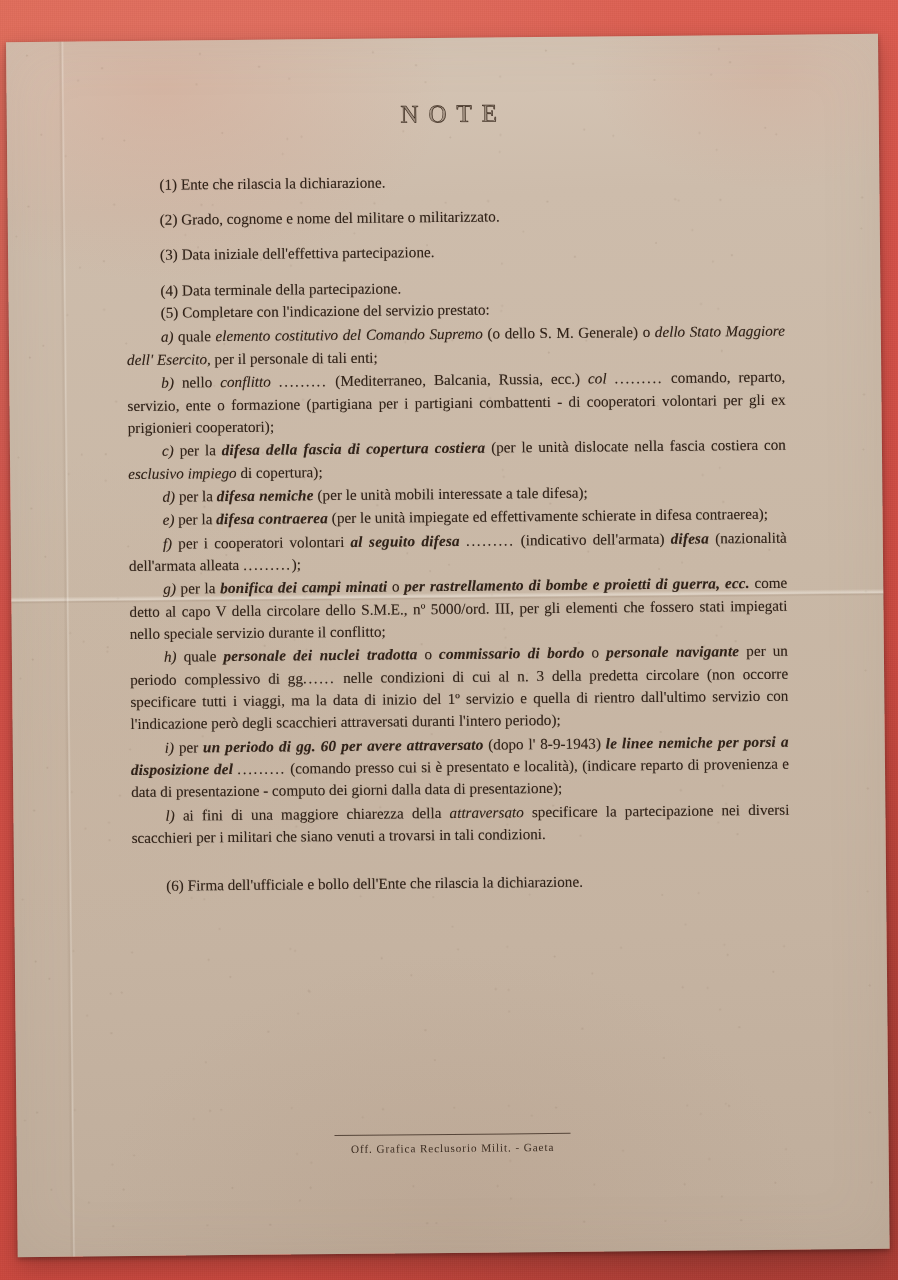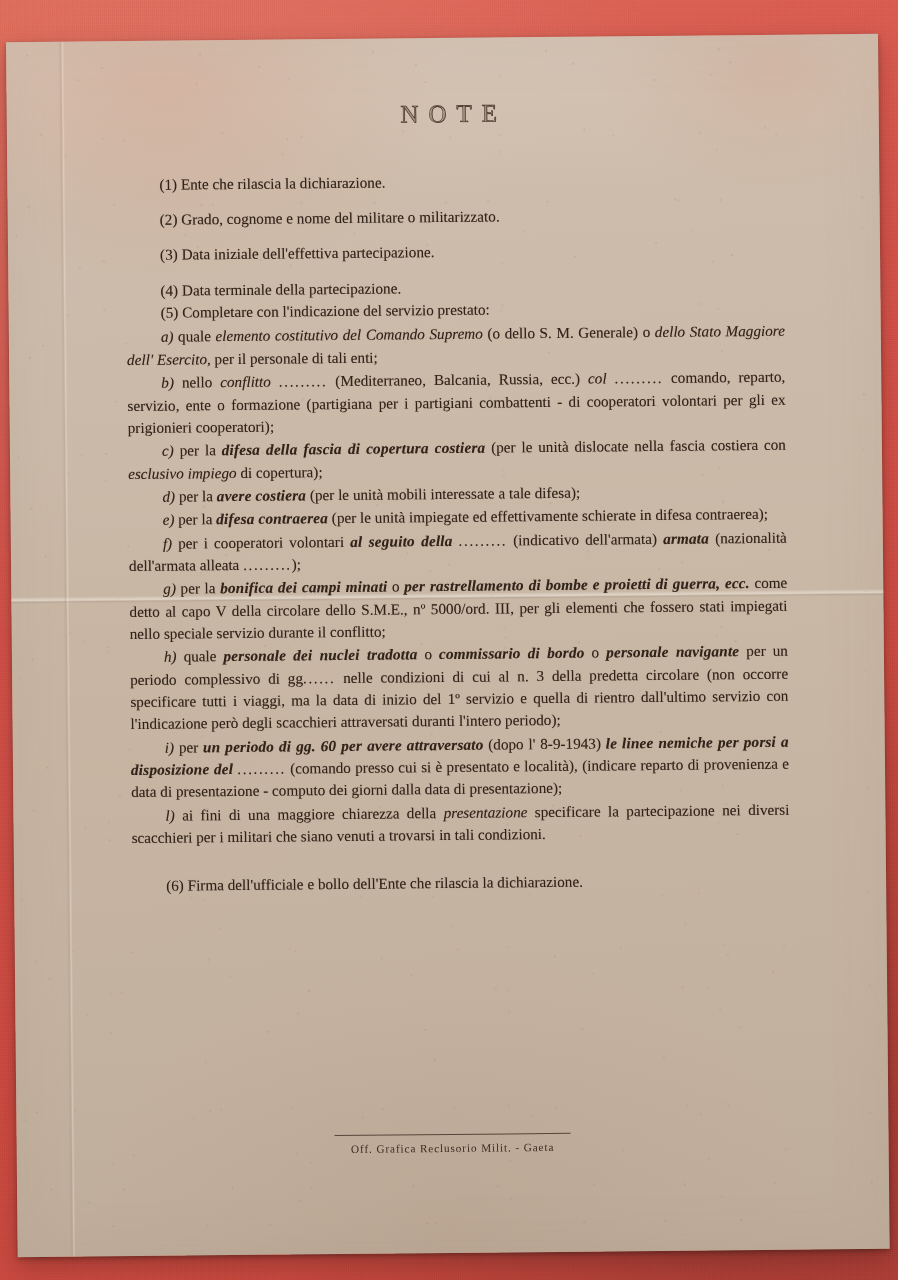--- a/index.html
+++ b/index.html
@@ -212,27 +212,27 @@
 
     <p class="intro">
       <span>(5)</span>
       <span>Completare con l'indicazione del servizio prestato:</span>
     </p>
 
     <div id="subitems">
         <p class="sub"><i>a)</i><span> quale <i>elemento costitutivo del Comando Supremo</i> (o dello S. M. Generale) o <i>dello Stato Maggiore dell' Esercito,</i> per il personale di tali enti;</span></p>
         <p class="sub"><i>b)</i><span> nello <i>conflitto</i> <span class="dots">.........</span> (Mediterraneo, Balcania, Russia, ecc.) <i>col</i> <span class="dots">.........</span> comando, reparto, servizio, ente o formazione (partigiana per i partigiani combattenti - di cooperatori volontari per gli ex prigionieri cooperatori);</span></p>
         <p class="sub"><i>c)</i><span> per la <span class="bi">difesa della fascia di copertura costiera</span> (per le unità dislocate nella fascia costiera con <i>esclusivo impiego</i> di copertura);</span></p>
-        <p class="sub"><i>d)</i><span> per la <span class="bi">avere costiera</span> (per le unità mobili interessate a tale difesa);</span></p>
+        <p class="sub"><i>d)</i><span> per la <span class="bi">difesa nemiche</span> (per le unità mobili interessate a tale difesa);</span></p>
         <p class="sub"><i>e)</i><span> per la <span class="bi">difesa contraerea</span> (per le unità impiegate ed effettivamente schierate in difesa contraerea);</span></p>
-        <p class="sub"><i>f)</i><span> per i cooperatori volontari <span class="bi">al seguito della</span> <span class="dots">.........</span> (indicativo dell'armata) <span class="bi">armata</span> (nazionalità dell'armata alleata <span class="dots">.........</span>);</span></p>
+        <p class="sub"><i>f)</i><span> per i cooperatori volontari <span class="bi">al seguito difesa</span> <span class="dots">.........</span> (indicativo dell'armata) <span class="bi">difesa</span> (nazionalità dell'armata alleata <span class="dots">.........</span>);</span></p>
         <p class="sub"><i>g)</i><span> per la <span class="bi">bonifica dei campi minati</span> o <span class="bi">per rastrellamento di bombe e proietti di guerra, ecc.</span> come detto al capo V della circolare dello S.M.E., nº 5000/ord. III, per gli elementi che fossero stati impiegati nello speciale servizio durante il conflitto;</span></p>
         <p class="sub"><i>h)</i><span> quale <span class="bi">personale dei nuclei tradotta</span> o <span class="bi">commissario di bordo</span> o <span class="bi">personale navigante</span> per un periodo complessivo di gg<span class="dots">......</span> nelle condizioni di cui al n. 3 della predetta circolare (non occorre specificare tutti i viaggi, ma la data di inizio del 1º servizio e quella di rientro dall'ultimo servizio con l'indicazione però degli scacchieri attraversati duranti l'intero periodo);</span></p>
         <p class="sub"><i>i)</i><span> per <span class="bi">un periodo di gg. 60 per avere attraversato</span> (dopo l' 8-9-1943) <span class="bi">le linee nemiche per porsi a disposizione del</span> <span class="dots">.........</span> (comando presso cui si è presentato e località), (indicare reparto di provenienza e data di presentazione - computo dei giorni dalla data di presentazione);</span></p>
-        <p class="sub"><i>l)</i><span> ai fini di una maggiore chiarezza della <i>presentazione</i> specificare la partecipazione nei diversi scacchieri per i militari che siano venuti a trovarsi in tali condizioni.</span></p>
+        <p class="sub"><i>l)</i><span> ai fini di una maggiore chiarezza della <i>attraversato</i> specificare la partecipazione nei diversi scacchieri per i militari che siano venuti a trovarsi in tali condizioni.</span></p>
       </div>
 
     <p class="final">
       <span>(6)</span>
       <span>Firma dell'ufficiale e bollo dell'Ente che rilascia la dichiarazione.</span>
     </p>
 
   </div>
 
   <div id="imprint">

